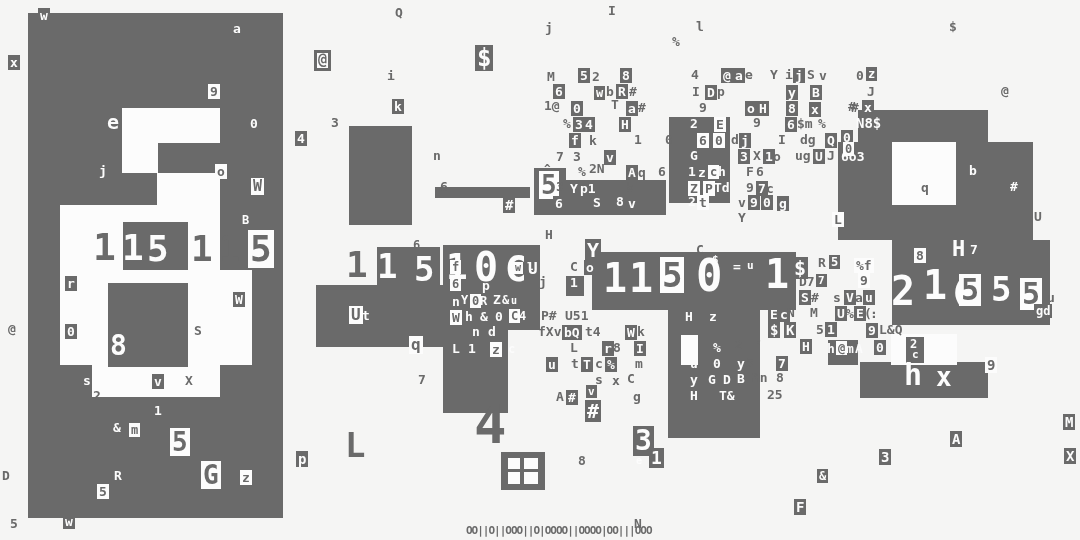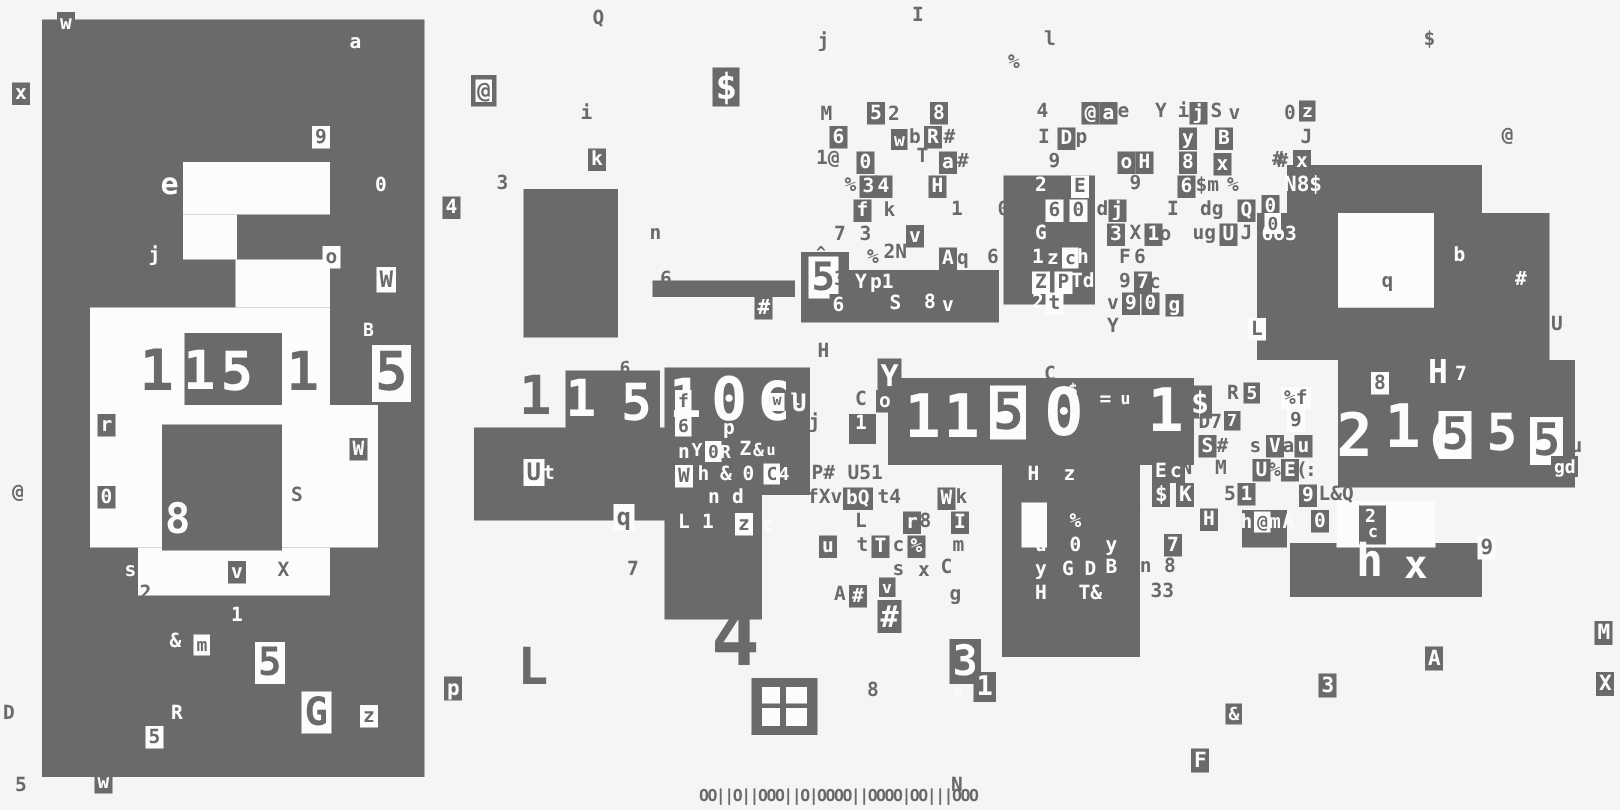--- a/index.html
+++ b/index.html
@@ -337,21 +337,21 @@
       <span class="glyph st-w" style="left: 855px; top: 342px; font-size: 13px;">A</span>
       <span class="glyph st-bg" style="left: 874px; top: 340px; font-size: 13px;">0</span>
       <span class="glyph st-g" style="left: 735px; top: 338px; font-size: 13px;">2</span>
       <span class="glyph st-g" style="left: 753px; top: 338px; font-size: 13px;">F</span>
       <span class="glyph st-bg" style="left: 735px; top: 356px; font-size: 13px;">y</span>
       <span class="glyph st-g" style="left: 746px; top: 356px; font-size: 13px;">5</span>
       <span class="glyph st-bg" style="left: 776px; top: 356px; font-size: 13px;">7</span>
       <span class="glyph st-bg" style="left: 735px; top: 371px; font-size: 13px;">B</span>
       <span class="glyph st-g" style="left: 752px; top: 371px; font-size: 13px;">Mn</span>
       <span class="glyph st-g" style="left: 776px; top: 371px; font-size: 13px;">8</span>
-      <span class="glyph st-g" style="left: 767px; top: 388px; font-size: 13px;">33</span>
+      <span class="glyph st-g" style="left: 767px; top: 388px; font-size: 13px;">25</span>
       <span class="glyph st-w" style="left: 685px; top: 310px; font-size: 13px;">H</span>
       <span class="glyph st-bg" style="left: 707px; top: 309px; font-size: 13px;">z</span>
       <span class="glyph st-w" style="left: 690px; top: 341px; font-size: 13px;">z</span>
       <span class="glyph st-w" style="left: 713px; top: 341px; font-size: 13px;">%</span>
       <span class="glyph st-w" style="left: 690px; top: 357px; font-size: 13px;">u</span>
       <span class="glyph st-w" style="left: 713px; top: 357px; font-size: 13px;">0</span>
       <span class="glyph st-w" style="left: 690px; top: 373px; font-size: 13px;">y</span>
       <span class="glyph st-w" style="left: 708px; top: 373px; font-size: 13px;">G</span>
       <span class="glyph st-w" style="left: 723px; top: 373px; font-size: 13px;">D</span>
       <span class="glyph st-w" style="left: 690px; top: 389px; font-size: 13px;">H</span>

